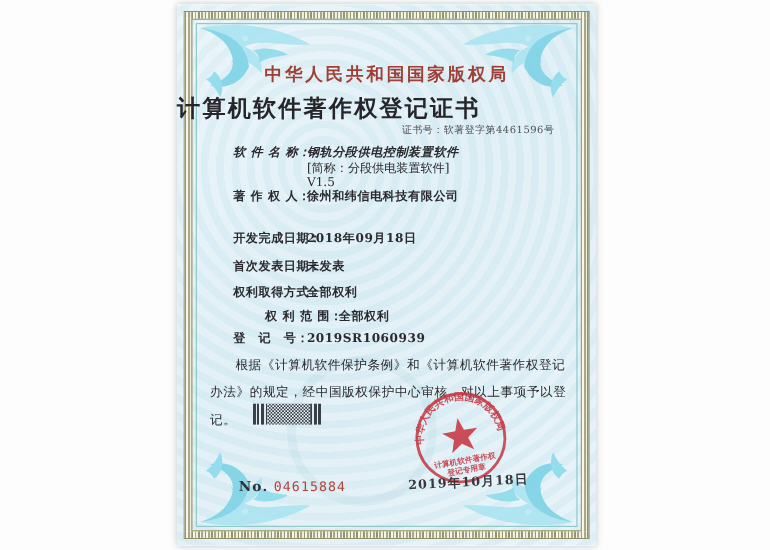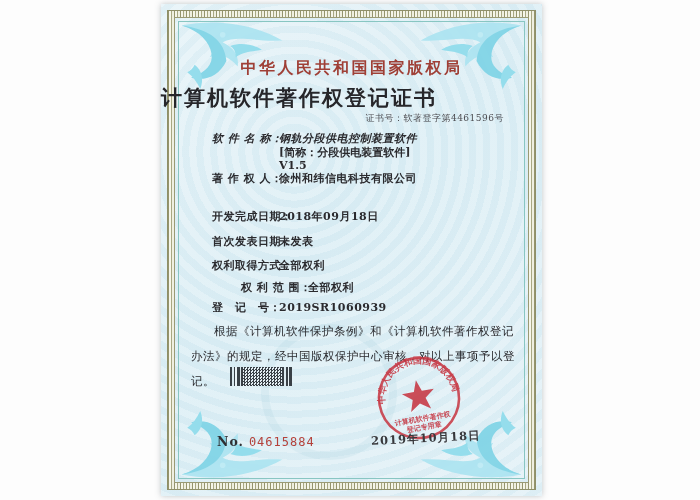--- a/index.html
+++ b/index.html
@@ -67,21 +67,21 @@
   }
   .cert-no {
     position: absolute; right: 38px; top: 108px;
     font-size: 9px; color: #4d4d52; letter-spacing: 0.5px;
   }
 
   
   .frow { position: absolute; left: 51px; font-size: 11px; font-weight: bold; color: #2a2a2e; white-space: nowrap; }
   .flabel { display: inline-block; width: 67px; letter-spacing: 0.5px; }
   .fvalue { letter-spacing: 0.5px; }
-  .fline { position: absolute; left: 118px; font-size: 11px; font-weight: bold; color: #2a2a2e; white-space: nowrap; text-align: center; }
+  .fline { position: absolute; left: 118px; font-size: 11px; font-weight: normal; color: #2a2a2e; white-space: nowrap; text-align: center; }
 
   .row-name  { top: 127px; font-style: italic; }
   .name-l2   { top: 141px; }
   .name-l3   { top: 155px; }
   .row-owner { top: 167px; }
   .row-dev   { top: 205px; }
   .row-pub   { top: 230px; }
   .row-acq   { top: 254px; }
   .row-scope { top: 276px; margin-left: 29px; }
   .row-reg   { top: 296px; }

